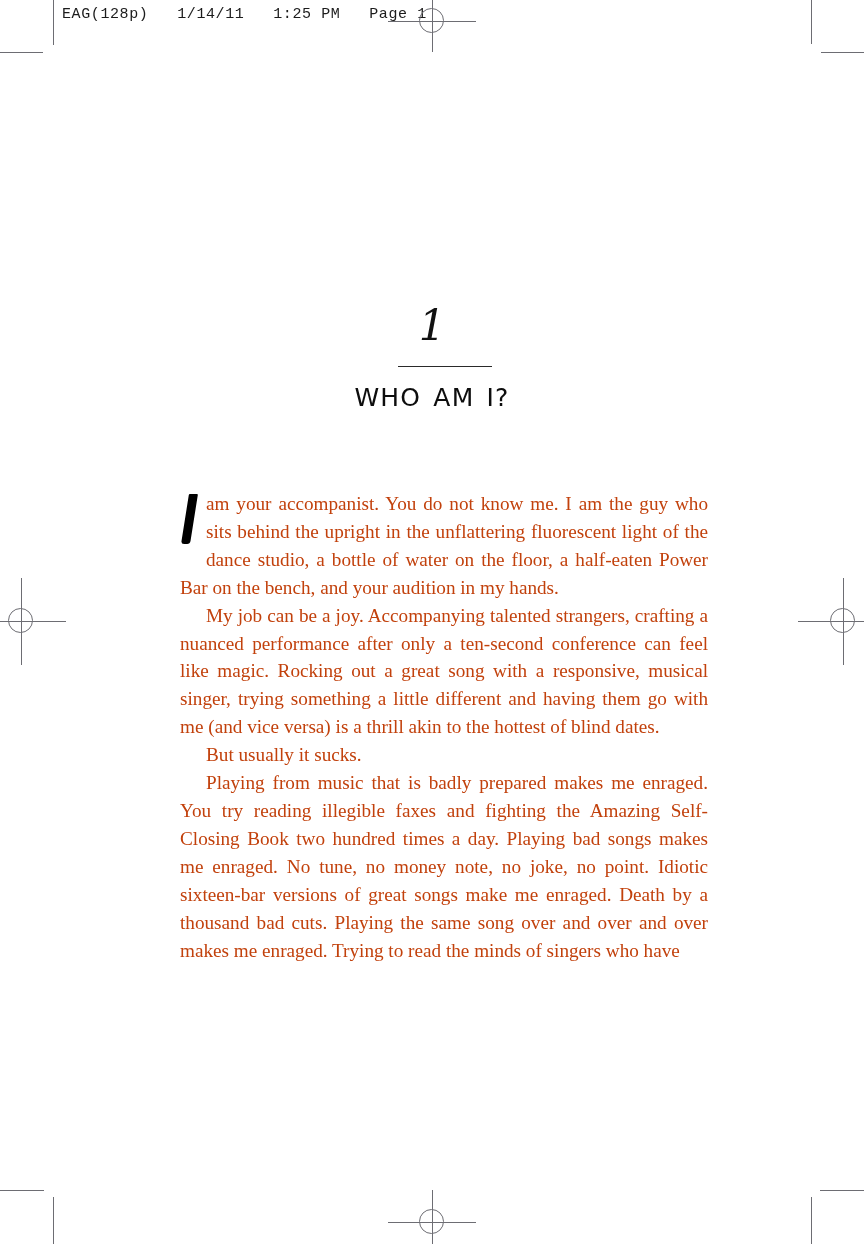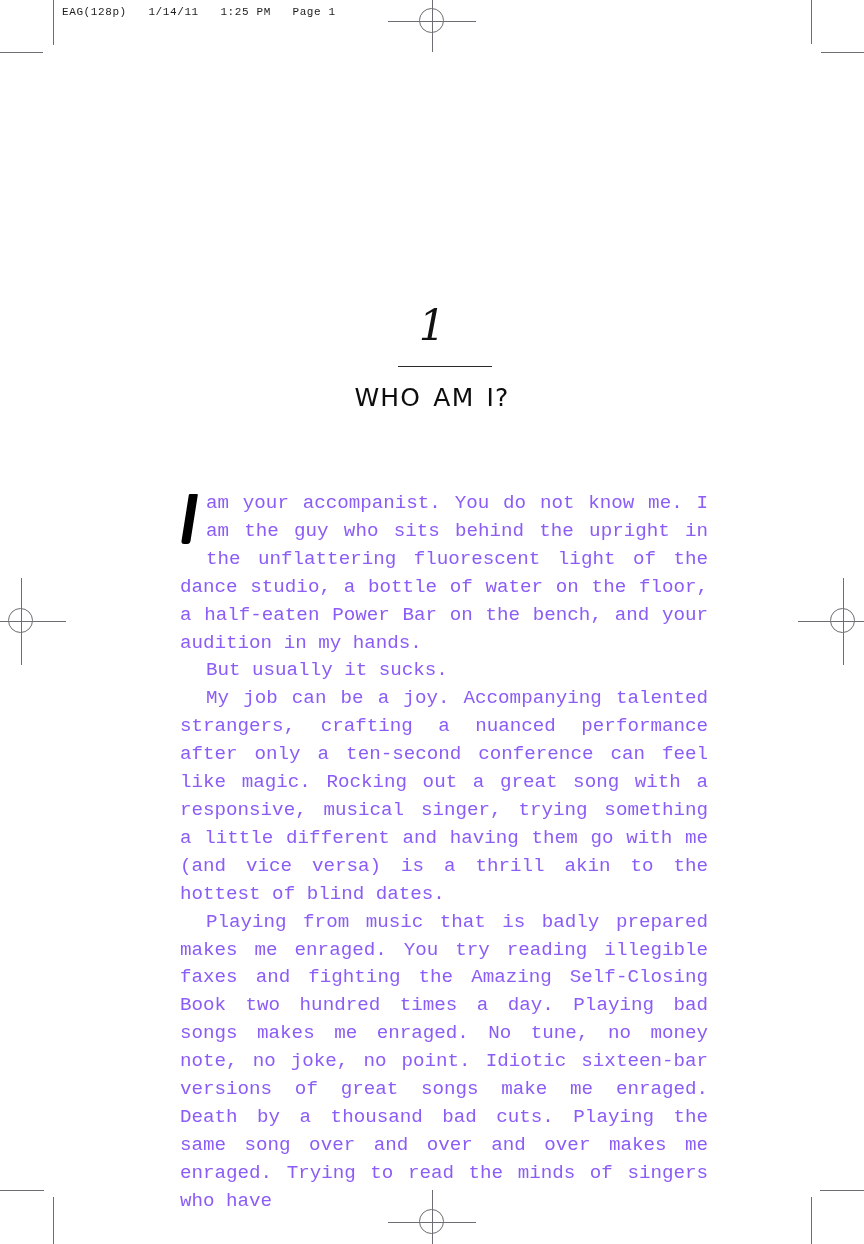--- a/index.html
+++ b/index.html
@@ -15,21 +15,21 @@
     font-family: "Liberation Serif", serif;
     color: #000000;
   }
 
   
   .slug {
     position: absolute;
     left: 62px;
     top: 6px;
     font-family: "Liberation Mono", monospace;
-    font-size: 11px;
+    font-size: 15px;
     letter-spacing: 0.6px;
     color: #1c1c1c;
     white-space: pre;
   }
 
   
   .crop {
     position: absolute;
     background: #6d6d73;
   }
@@ -122,26 +122,26 @@
     word-spacing: 3px;
     color: #0d0d0d;
   }
 
   
   .text-column {
     position: absolute;
     left: 180px;
     top: 490px;
     width: 528px;
-    font-family: Liberation Mono, monospace;
+    font-family: Liberation Serif, serif;
     font-size: 19.2px;
     line-height: 27.9px;
     text-align: justify;
     text-justify: inter-word;
-    color: #8b5cf6;
+    color: #c2410c;
     hyphens: none;
   }
   .text-column p {
     margin: 0;
     text-indent: 26px;
   }
   .text-column p.first {
     text-indent: 0;
   }
 
@@ -203,16 +203,16 @@
 <div class="chapter-rule"></div>
 <div class="chapter-title">WHO AM I?</div>
 
 <div class="text-column">
   <p class="first">
     <span class="dropcap">
       <span class="stroke"></span>
 
     </span><span>am your accompanist. You do not know me. I am the guy who sits behind the upright in the unflattering fluorescent light of the dance studio, a bottle of water on the floor, a half-eaten Power Bar on the bench, and your audition in my hands.</span>
   </p>
+  <p>My job can be a joy. Accompanying talented strangers, crafting a nuanced performance after only a ten-second conference can feel like magic. Rocking out a great song with a responsive, musical singer, trying something a little different and having them go with me (and vice versa) is a thrill akin to the hottest of blind dates.</p>
   <p>But usually it sucks.</p>
-  <p>My job can be a joy. Accompanying talented strangers, crafting a nuanced performance after only a ten-second conference can feel like magic. Rocking out a great song with a responsive, musical singer, trying something a little different and having them go with me (and vice versa) is a thrill akin to the hottest of blind dates.</p>
   <p>Playing from music that is badly prepared makes me enraged. You try reading illegible faxes and fighting the Amazing Self-Closing Book two hundred times a day. Playing bad songs makes me enraged. No tune, no money note, no joke, no point. Idiotic sixteen-bar versions of great songs make me enraged. Death by a thousand bad cuts. Playing the same song over and over and over makes me enraged. Trying to read the minds of singers who have</p>
 </div>
 
 </body></html>

